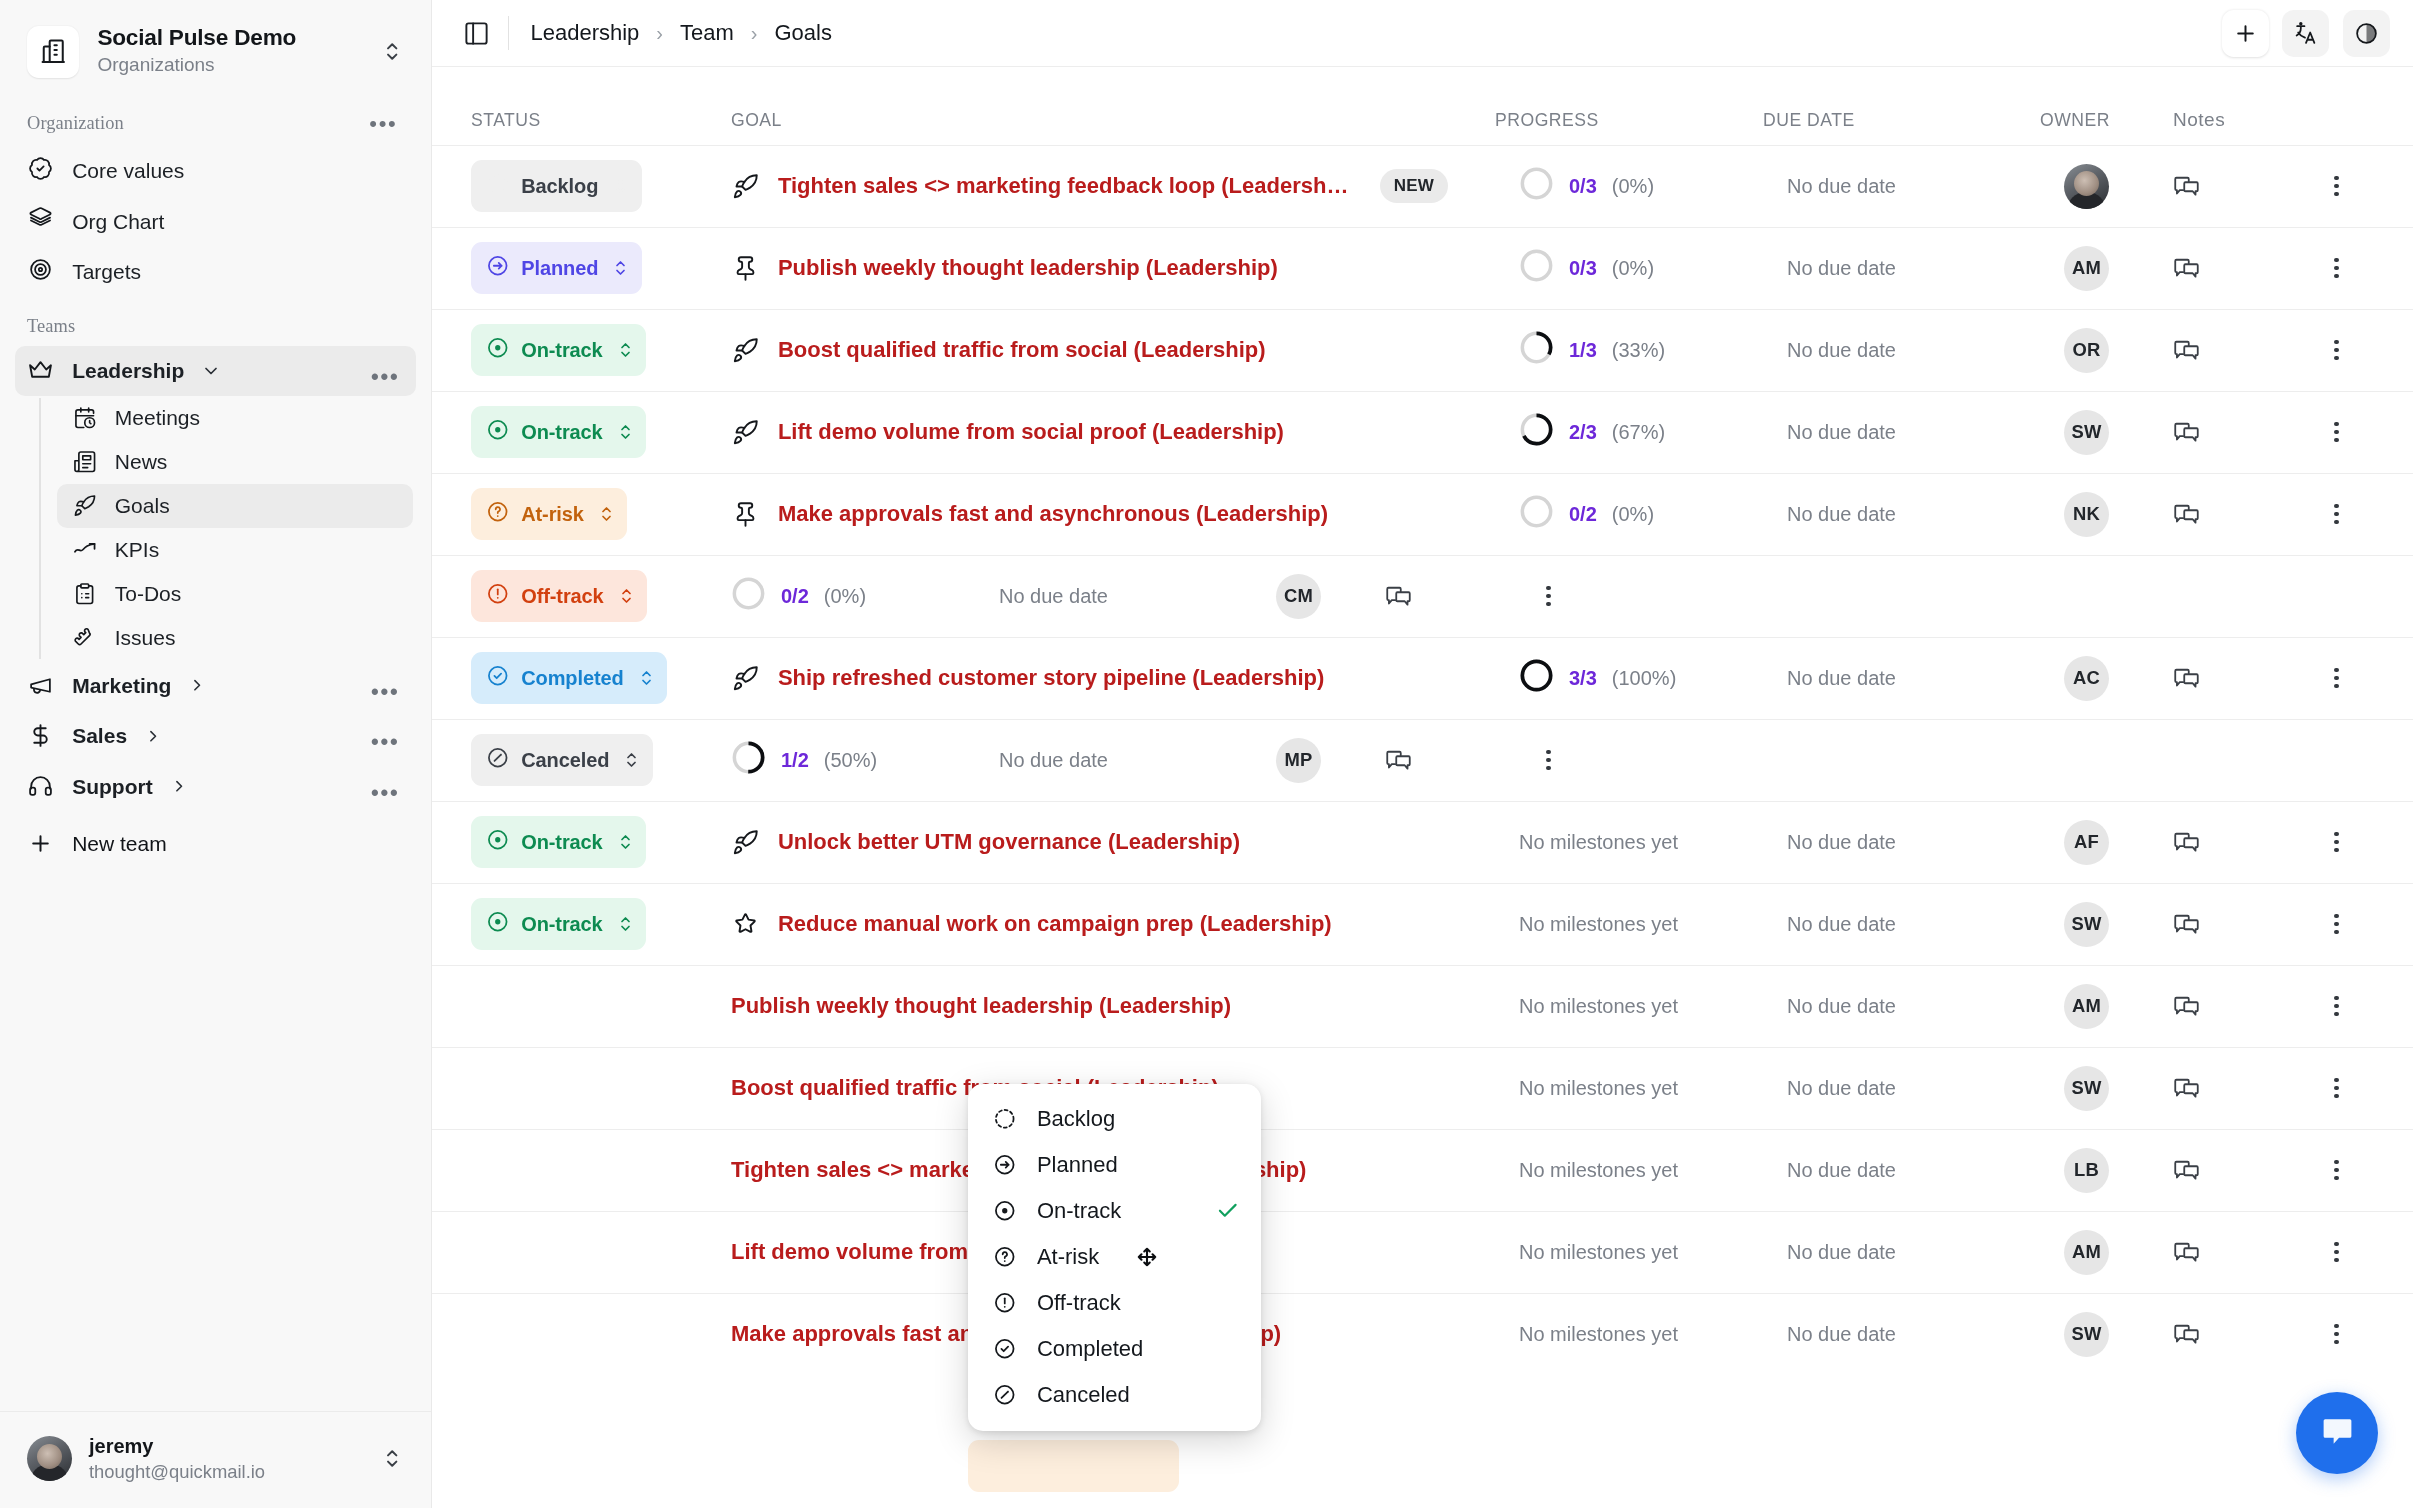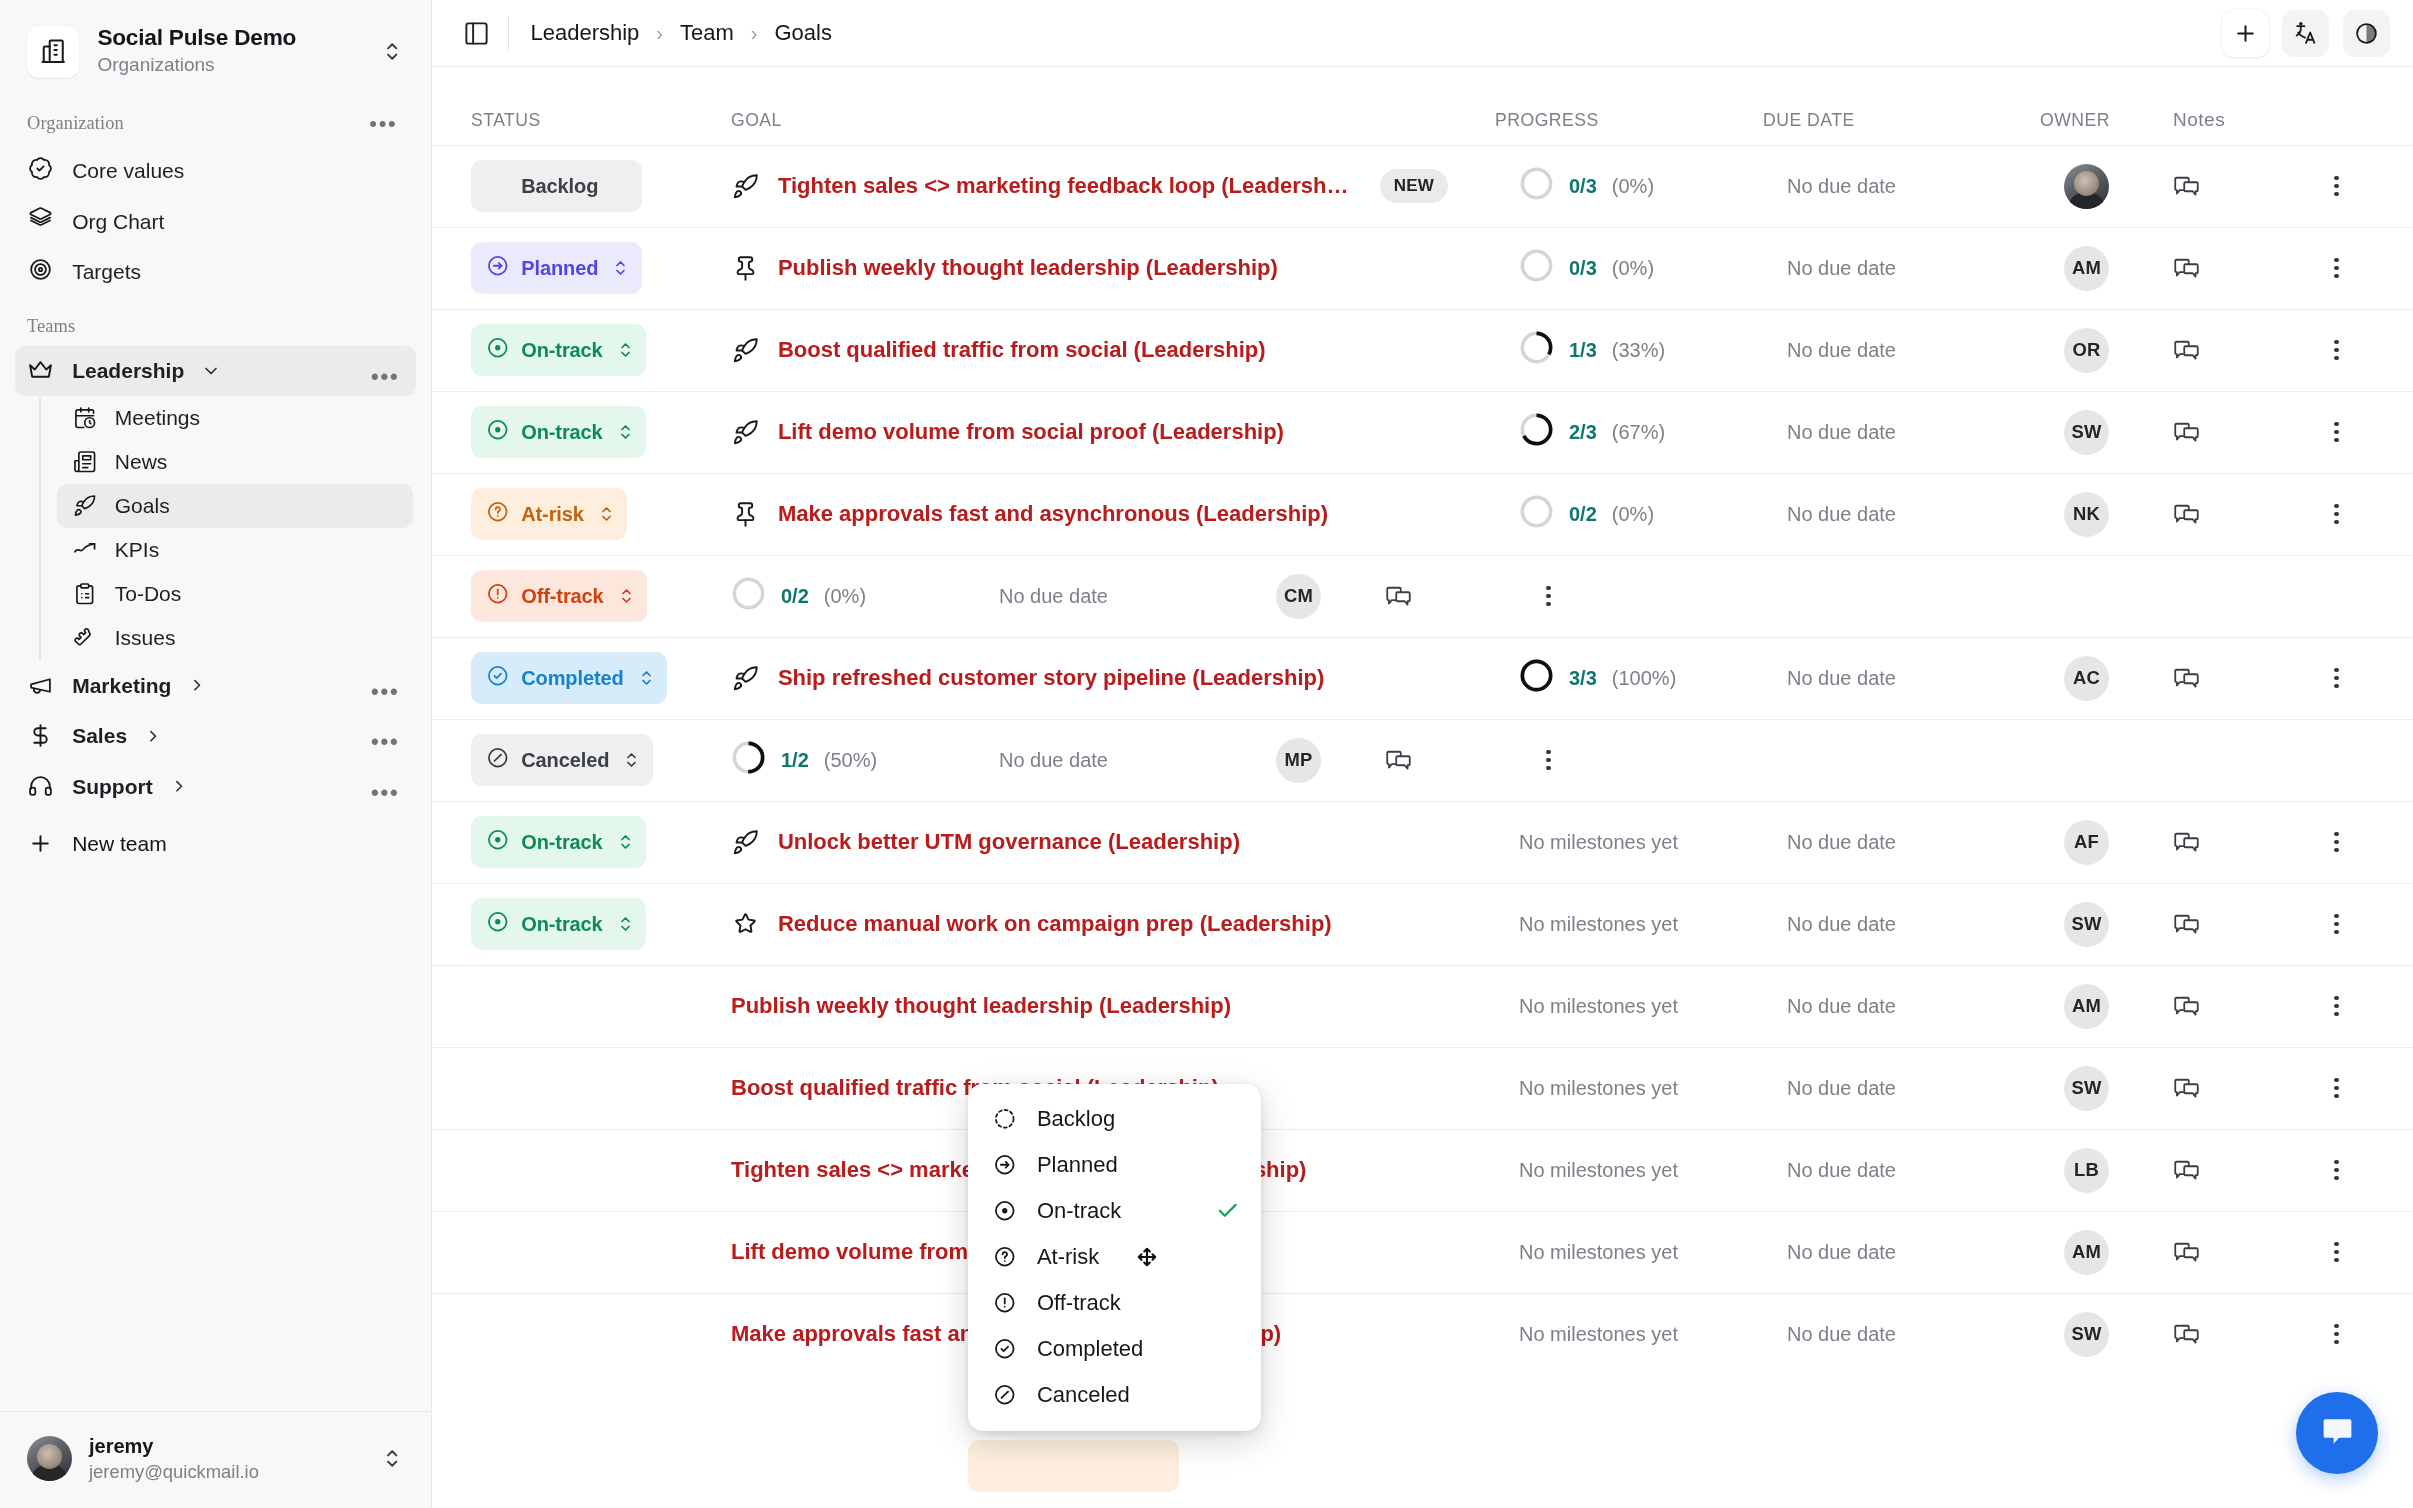--- a/index.html
+++ b/index.html
@@ -138,21 +138,21 @@
   .b-offtrack{ background:#fde6dc; color:#d2400f;}
   .b-completed{ background:#d6ecfb; color:#1682cf;}
   .b-canceled{ background:#efefef; color:#3b4048;}
 
   .goal-cell { display:flex; align-items:center; gap:18.4px; min-width:0;}
   .goal-ic { width:28.5px; flex:0 0 28.5px; display:flex; align-items:center; justify-content:center;}
   .goal-txt { font-size:22px; font-weight:700; color:#b91c1c; white-space:nowrap; overflow:hidden; text-overflow:ellipsis;}
   .new-badge { background:#eaeaea; color:#22262b; font-size:17px; font-weight:700; padding:6.7px 13.4px; border-radius:837px; letter-spacing:0.3px; margin-left:13.4px; flex:0 0 auto;}
 
   .prog-cell { display:flex; align-items:center; gap:15px; font-size:20px;}
-  .prog-num { font-weight:700; color:#0f766e;}
+  .prog-num { font-weight:700; color:#6d28d9;}
   .prog-pct { color:#7b8089;}
   .prog-empty { font-size:20px; color:#7b8089;}
   .due { font-size:20px; color:#7b8089;}
 
   .avatar {
     width:45px; height:45px; border-radius:50%; background:#e6e6e6;
     display:flex; align-items:center; justify-content:center;
     font-size:18.4px; font-weight:700; color:#22262b; letter-spacing:0.3px;
   }
   .avatar.photo { background:linear-gradient(150deg,#8a8f95 0%,#5d6167 42%,#2a2d31 100%); position:relative; overflow:hidden;}
@@ -392,21 +392,21 @@
             <path d="M12 5v14M5 12h14"></path>
           </svg>
       </span>
       <span>New team</span>
     </div>
 
     <div class="user-box">
       <div class="user-av"></div>
       <div class="user-txt">
         <div class="user-name">jeremy</div>
-        <div class="user-mail">jeremy@quickmail.io</div>
+        <div class="user-mail">thought@quickmail.io</div>
       </div>
       <div class="updown">
         <svg width="18.4" height="25" viewBox="0 0 16 24" fill="none" stroke="#3a3f46" stroke-width="1.9" stroke-linecap="round" stroke-linejoin="round">
           <path d="M4 9l4-4 4 4"></path>
             <path d="M4 15l4 4 4-4"></path>
         </svg>
       </div>
     </div>
   </aside>
 

